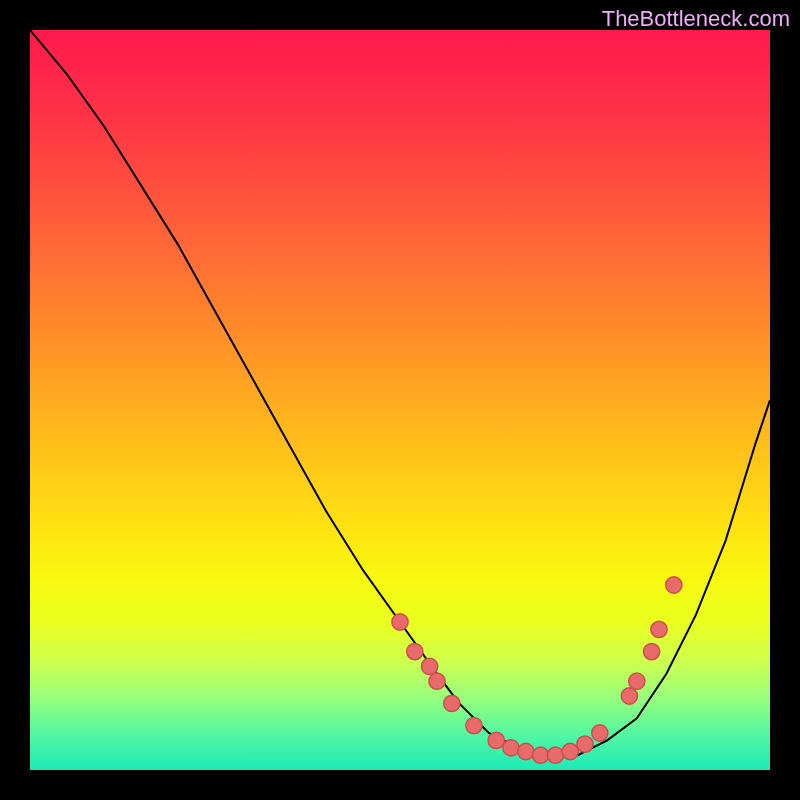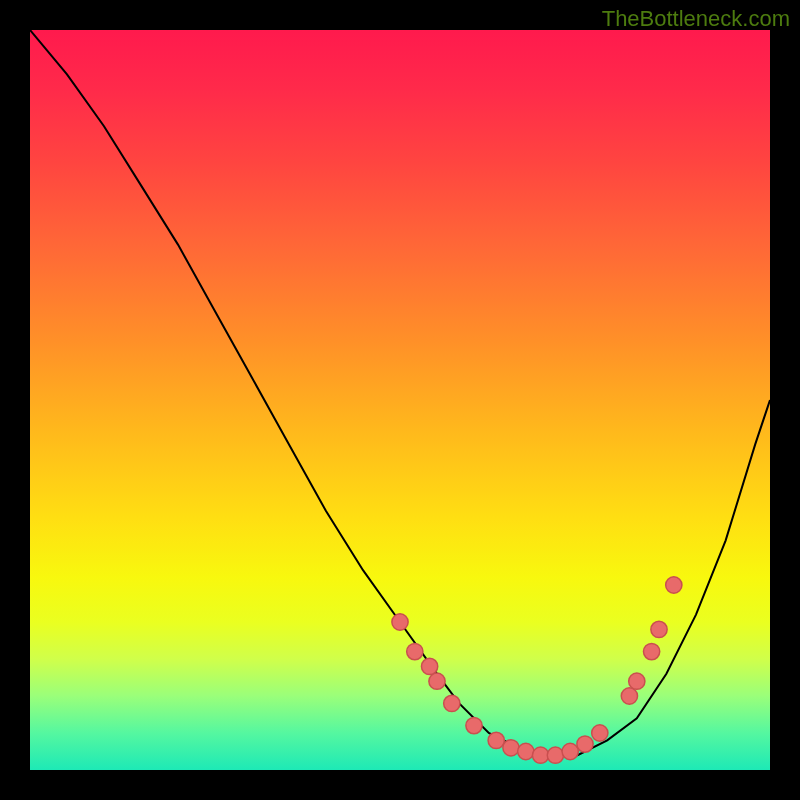--- a/index.html
+++ b/index.html
@@ -8,21 +8,21 @@
     height: 800px;
     background: #000;
     position: relative;
     font-family: Arial, sans-serif;
     overflow: hidden;
   }
   .attribution {
     position: absolute;
     top: 6px;
     right: 10px;
-    color: #4d7c0f;
+    color: #f0abfc;
     font-size: 22px;
     font-weight: 500;
     z-index: 10;
   }
   .plot-area {
     position: absolute;
     left: 30px;
     top: 30px;
     width: 740px;
     height: 740px;

